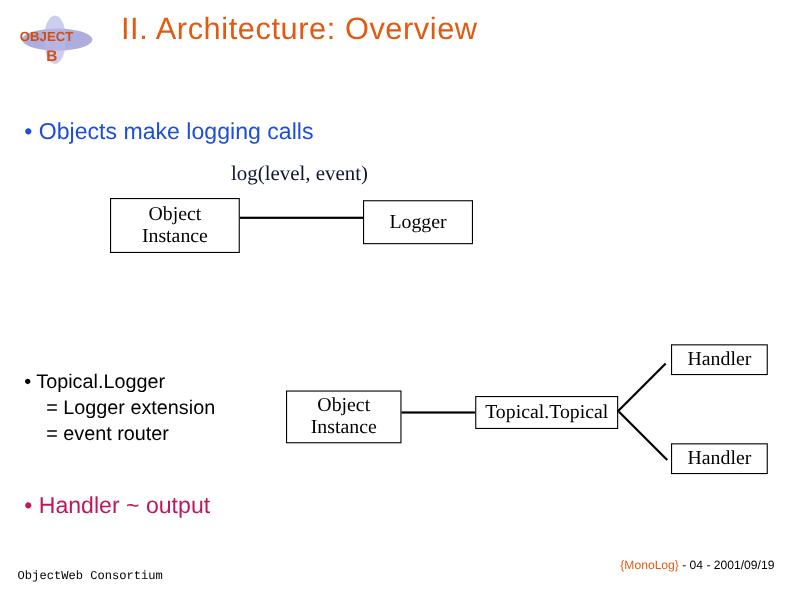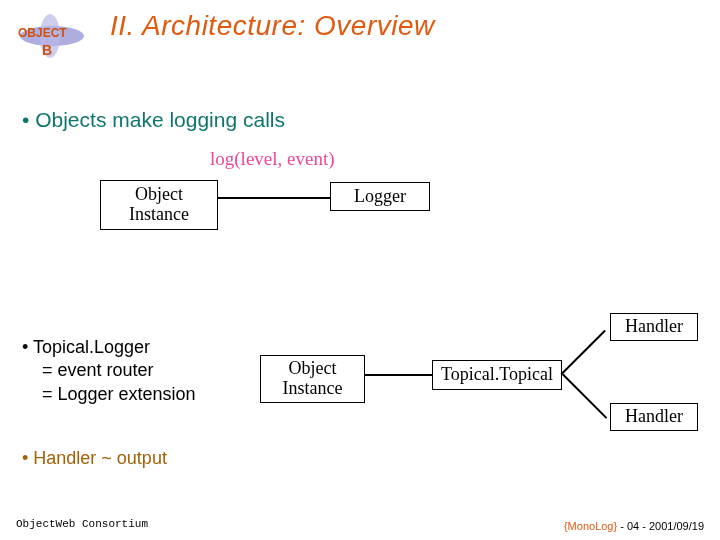--- a/index.html
+++ b/index.html
@@ -25,51 +25,50 @@
     opacity: 0.7;
   }
   .title {
     position: absolute;
     left: 110px;
     top: 10px;
     font-family: Impact, "Arial Black", sans-serif;
     font-size: 28px;
     color: #e05a10;
     letter-spacing: 0.5px;
-    font-style: italic;
   }
   .bullet1 {
     position: absolute;
     left: 22px;
     top: 108px;
     font-size: 21px;
-    color: #0f766e;
+    color: #1d4ed8;
   }
   .loglabel {
     position: absolute;
     left: 210px;
     top: 148px;
     font-family: "Times New Roman", serif;
     font-size: 19px;
-    color: #ec4899;
+    color: #0f172a;
   }
   .box {
     position: absolute;
     border: 1.5px solid #000;
     background: #fff;
     font-family: "Times New Roman", serif;
     font-size: 18px;
     text-align: center;
     display: flex;
     flex-direction: column;
     justify-content: center;
     line-height: 1.1;
   }
   .box-obj1 { left: 100px; top: 180px; width: 118px; height: 50px; }
-  .box-logger1 { left: 330px; top: 182px; width: 100px; height: 29px; }
+  .box-logger1 { left: 330px; top: 182px; width: 100px; height: 40px; }
   .line1 {
     position: absolute;
     left: 218px; top: 197px;
     width: 112px; height: 2px;
     background: #000;
   }
   .bullet2 {
     position: absolute;
     left: 22px;
     top: 336px;
@@ -91,35 +90,35 @@
   .diagline {
     position: absolute;
     width: 2px;
     background: #000;
     transform-origin: top left;
   }
   .bullet3 {
     position: absolute;
     left: 22px;
     top: 448px;
-    font-size: 18px;
-    color: #a16207;
+    font-size: 21px;
+    color: #be185d;
   }
   .footer-left {
     position: absolute;
     left: 16px;
     bottom: 10px;
     font-size: 11px;
     color: #000;
     font-family: Liberation Mono, monospace;
   }
   .footer-right {
     position: absolute;
     right: 16px;
-    bottom: 8px;
+    bottom: 20px;
     font-size: 11px;
     color: #000;
   }
   .footer-right .ml { color: #e05a10; }
 </style>
 </head>
 <body>
 
 <div class="logo">
   <div class="logo-ellipse" style="left:8px;top:14px;width:64px;height:20px;background:#8a8ad0;"></div>
@@ -138,22 +137,22 @@
   <span style="white-space:pre-line;">Object
 Instance</span>
 </div>
 <div class="line1"></div>
 <div class="box box-logger1">
   <span>Logger</span>
 </div>
 
 <div class="bullet2">
   <div>• Topical.Logger</div>
+  <div class="indent">= Logger extension</div>
   <div class="indent">= event router</div>
-  <div class="indent">= Logger extension</div>
 </div>
 
 <div class="box box-obj2">
   <span style="white-space:pre-line;">Object
 Instance</span>
 </div>
 <div class="line2"></div>
 <div class="box box-tlogger">
   <span>Topical.Topical</span>
 </div>

